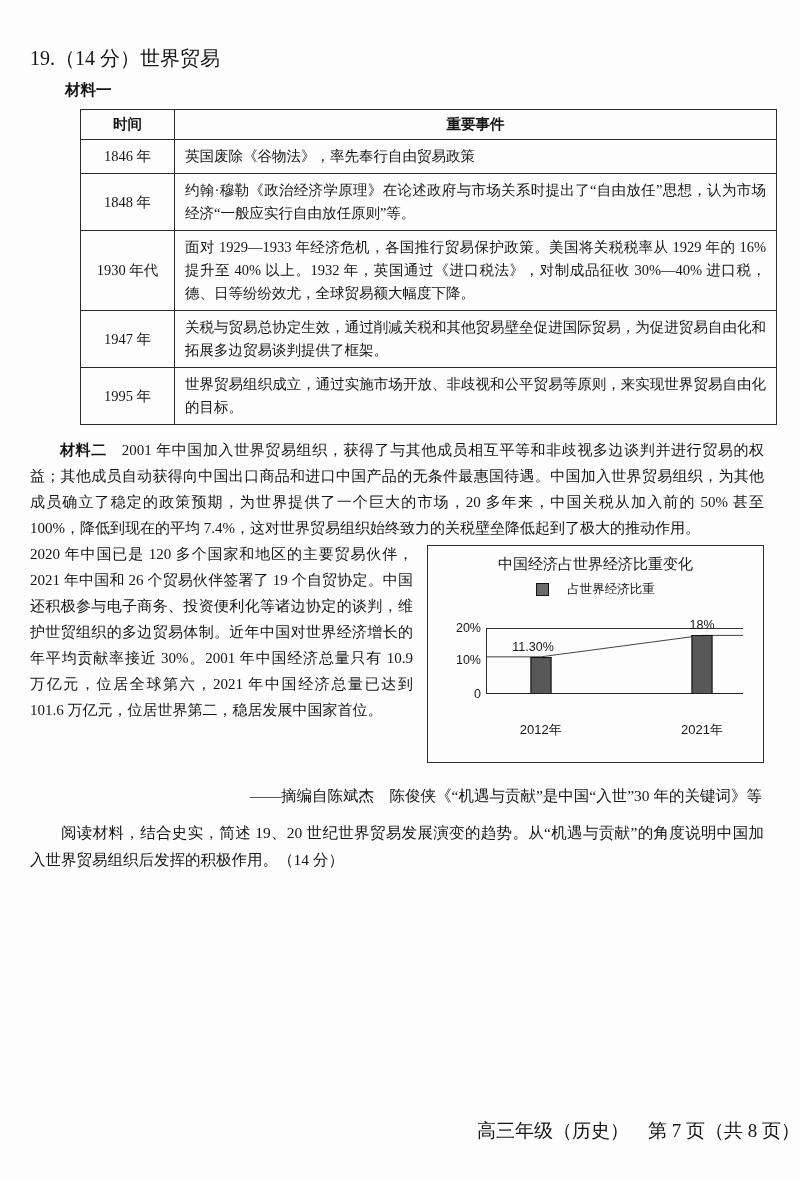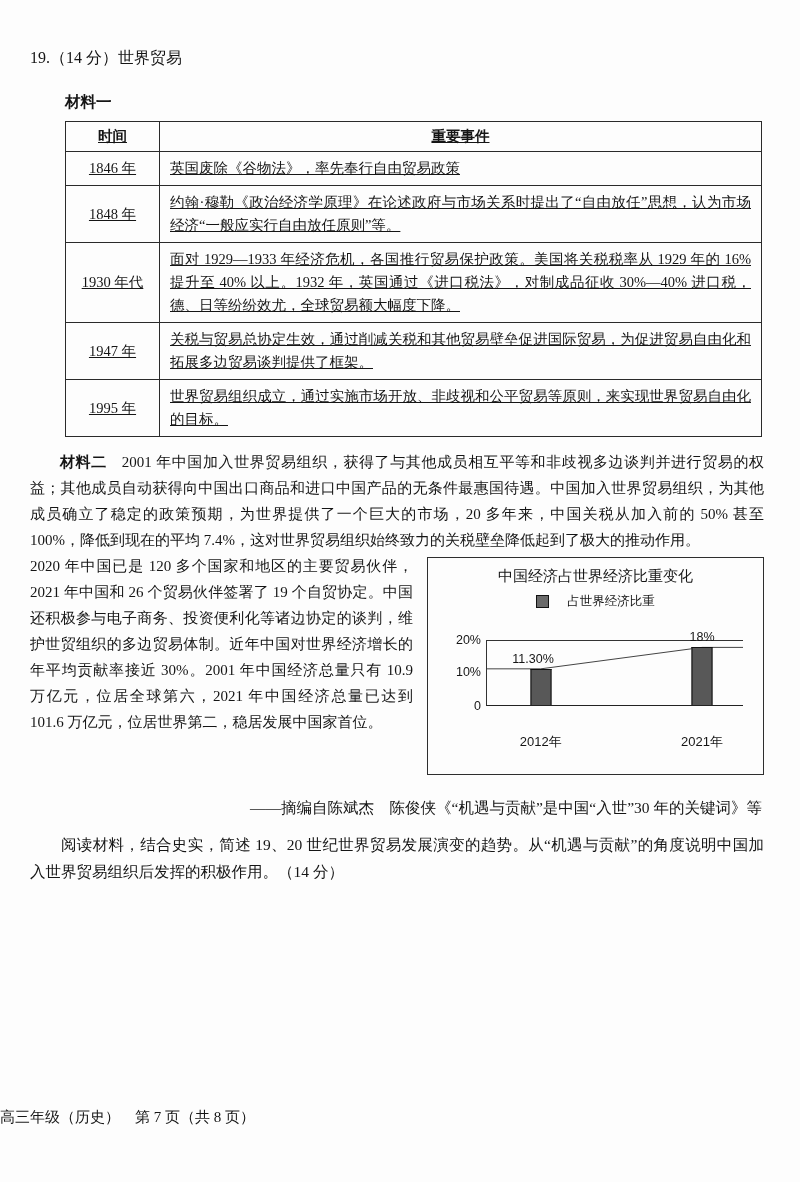--- a/index.html
+++ b/index.html
@@ -7,32 +7,31 @@
   body {
     width:800px; height:1182px;
     background:#fdfdfd;
     color:#151515;
     font-family:"Liberation Serif","DejaVu Serif",serif;
     position:relative;
     overflow:hidden;
   }
   .page { padding:46px 36px 0 30px; height:100%; position:relative; }
 
-  .q-header { font-size:16px; line-height:24px; margin:0 0 22px 0; }
+  .q-header { font-size:20px; line-height:24px; margin:0 0 10px 0; }
 
   .m-label { font-weight:bold; }
   .m1-label-row { margin:0 0 8px 35px; font-size:15.5px; }
 
   table.events {
     border-collapse:collapse;
-    margin-left:35px;
+    margin-left:50px;
     width:697px;
     font-size:14.5px;
     line-height:23px;
-    text-decoration:underline;
   }
   table.events th, table.events td {
     border:1px solid #2a2a2a;
     padding:5px 10px;
   }
   table.events th { font-weight:bold; text-align:center; padding:3px 10px; }
   td.time-cell { width:94px; text-align:center; vertical-align:middle; padding:5px 4px; }
   td.event-cell { text-align:justify; vertical-align:middle; }
 
   .m2 { font-size:15px; line-height:26px; text-align:justify; margin:0; }
@@ -77,22 +76,22 @@
   .bar-value-1 { left:18%; }
   .bar-value-2 { left:84%; }
   .xtick { position:absolute; top:calc(100% + 6px); transform:translateX(-50%); font-size:13px; white-space:nowrap;margin-top:22px; }
   .xtick-1 { left:21%; }
   .xtick-2 { left:84%;text-align:right; }
 
   .source-line { font-size:15.5px; line-height:26px; text-align:right; margin:14px 2px 0 0; }
   .question-text { font-size:15.5px; line-height:27px; text-align:justify; text-indent:2em; margin:10px 0 0 0; }
 
   .page-footer {
-    position:absolute; left:0; right:0; bottom:55px;
-    text-align:left; font-size:15px;
+    position:absolute; left:0; right:0; bottom:38px;
+    text-align:right; font-size:19px;
   }
 </style>
 </head>
 <body>
 
 <div class="page">
 
   <p class="q-header">19.（14 分）世界贸易</p>
 
   <div class="m1-label-row">

